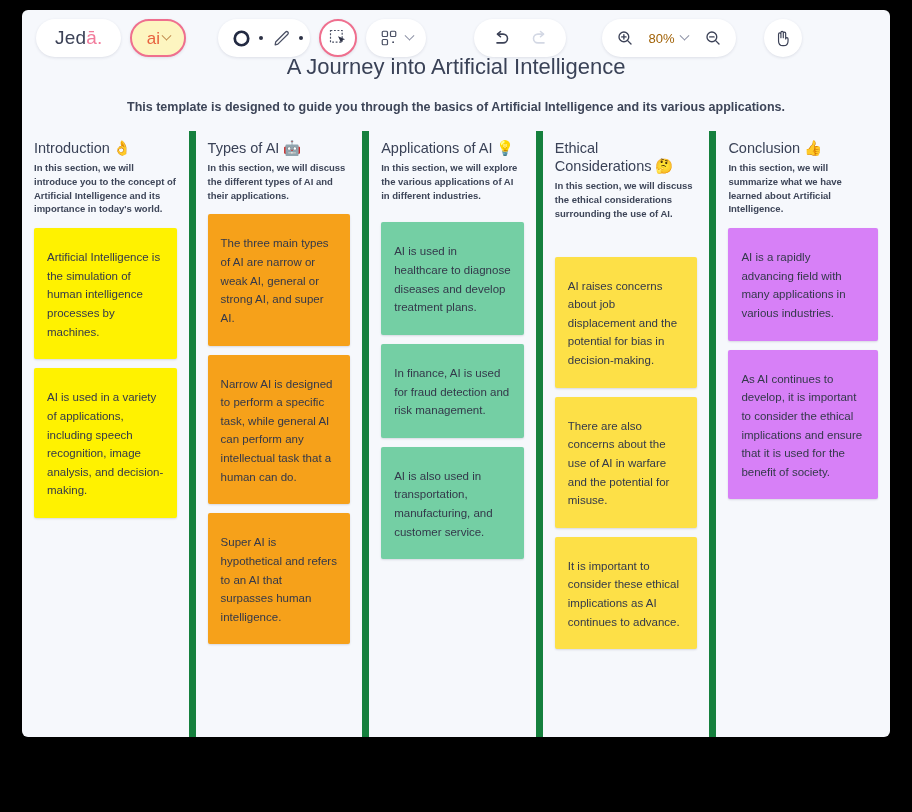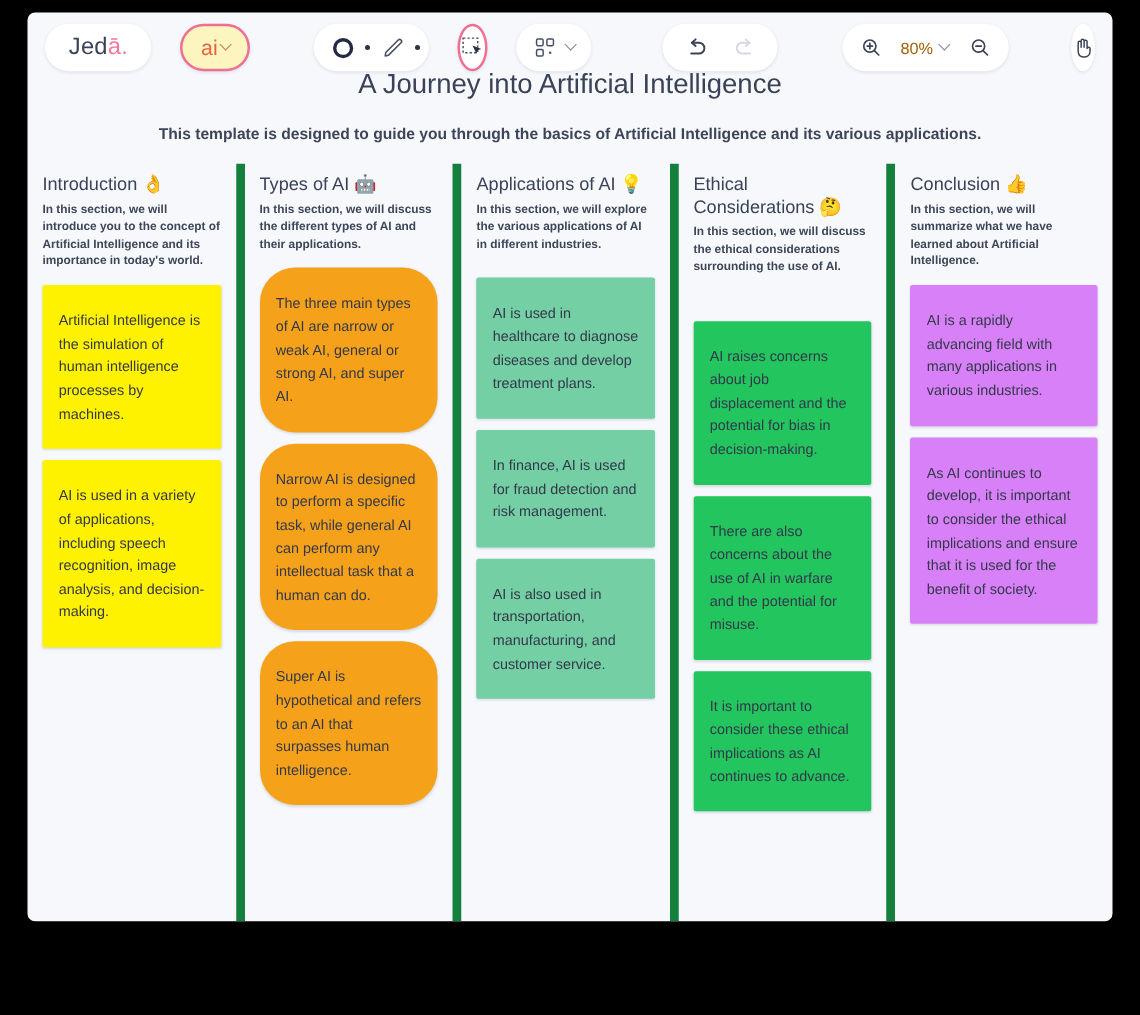--- a/index.html
+++ b/index.html
@@ -24,21 +24,21 @@
   }
 
   
   .toolbar {
     position: absolute;
     left: 0; top: 0;
     width: 868px;
     height: 56px;
     display: flex;
     align-items: center;
-    gap: 23px;
+    gap: 9px;
     padding: 0 14px;
   }
 
   .tb-group {
     background: #ffffff;
     border-radius: 22px;
     height: 38px;
     display: flex;
     align-items: center;
     box-shadow: 0 1px 3px rgba(40,50,80,.12);
@@ -172,23 +172,23 @@
   .card {
     border-radius: 2px;
     padding: 20px 13px 18px 13px;
     margin-bottom: 9px;
     font-size: 11.5px;
     line-height: 1.62;
     color: #33384a;
     box-shadow: 0 1px 2px rgba(40,50,80,.15);
   }
   .card.yellow { background: #fff200; }
-  .card.orange { background: #f6a11a; border-radius: 28px; }
+  .card.orange { background: #f6a11a; }
   .card.green  { background: #74cfa4; }
-  .card.red    { background: #22c55e; }
+  .card.red    { background: #fde047; }
   .card.purple { background: #d780f7; }
 
   .spacer { height: 8px; }
 </style>
 </head>
 <body>
 
 <div id="app">
 
   <div class="toolbar">

